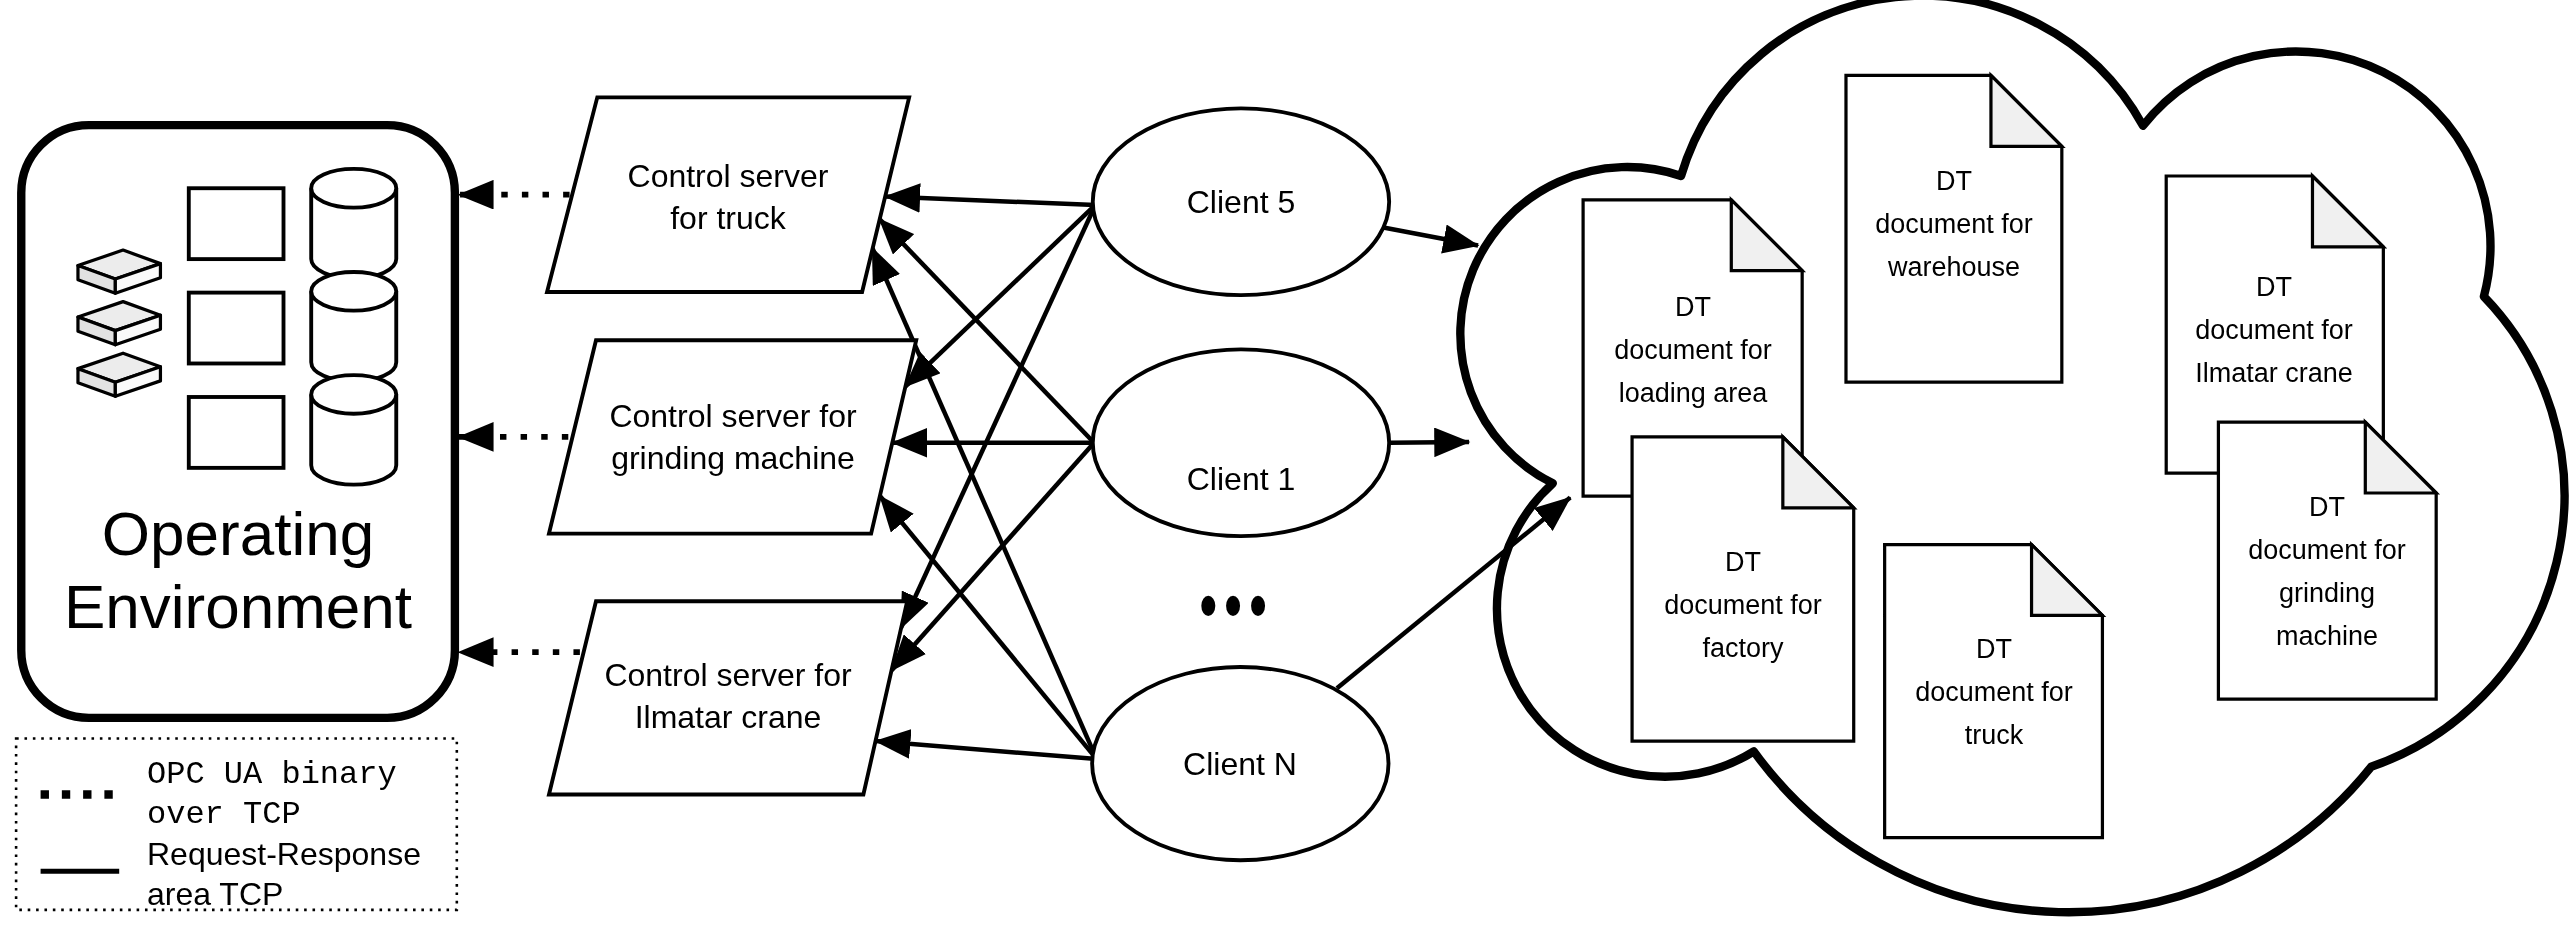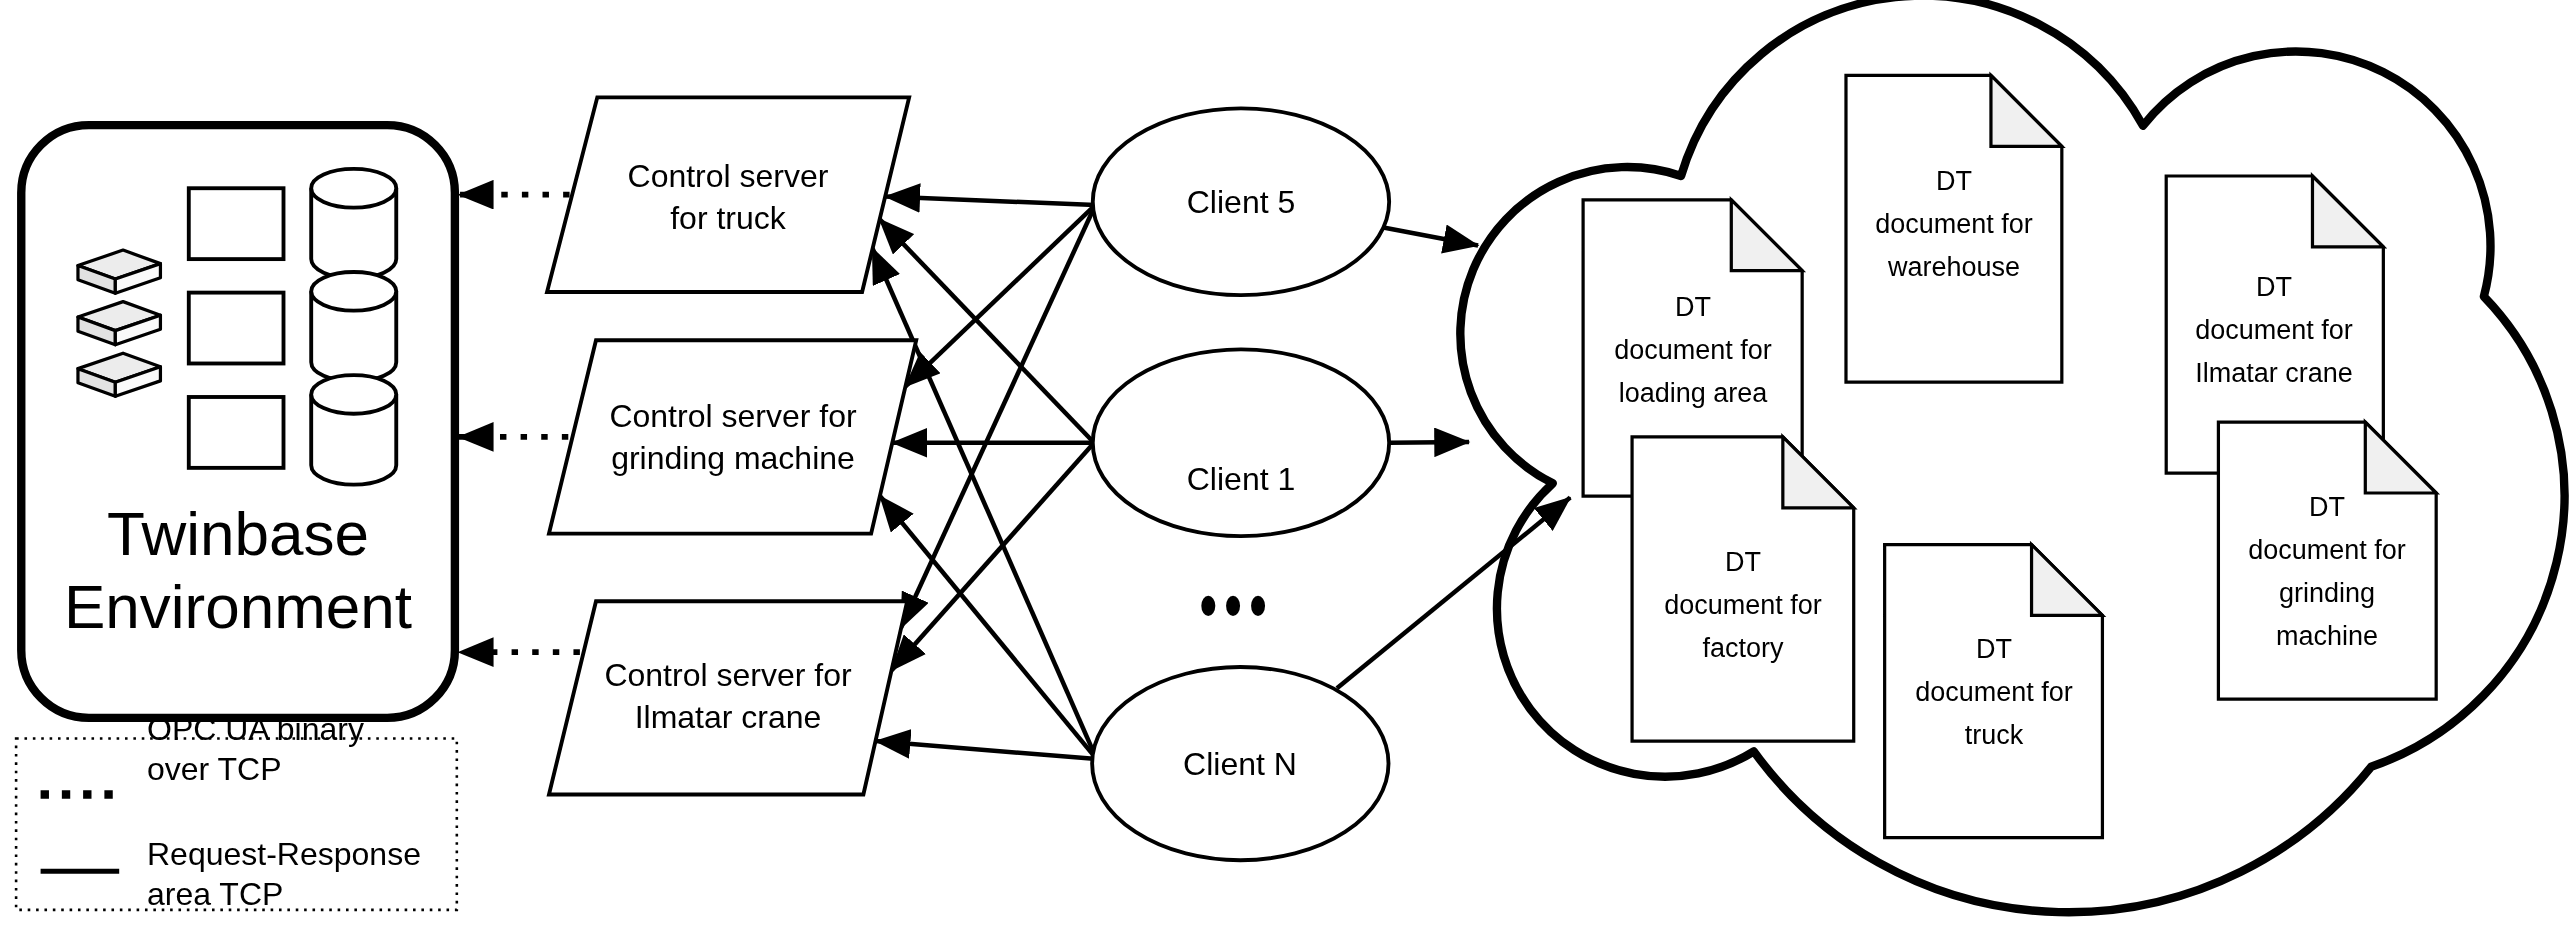--- a/index.html
+++ b/index.html
@@ -132,21 +132,21 @@
         <path d="M2925,845 L3153,845 L3263,955 L3263,1300 L2925,1300 Z" fill="#fff"></path>
         <path d="M3153,845 L3153,955 L3263,955 Z" fill="#f0f0f0"></path>
       </g>
       <g>
         <path d="M3443,655 L3671,655 L3781,765 L3781,1085 L3443,1085 Z" fill="#fff"></path>
         <path d="M3671,655 L3671,765 L3781,765 Z" fill="#f0f0f0"></path>
       </g>
     </g>
   </svg>
 
-  <div class="lbl oe-lbl" style="left:238px;top:570px;">Twinbase
+  <div class="lbl oe-lbl" style="left:238px;top:570px;">Operating
 Environment</div>
 
   <div class="lbl srv-lbl" style="left:728px;top:197px;">Control server
 for truck</div>
   <div class="lbl srv-lbl" style="left:733px;top:437px;">Control server for
 grinding machine</div>
   <div class="lbl srv-lbl" style="left:728px;top:696px;">Control server for
 Ilmatar crane</div>
 
   <div class="lbl cli-lbl" style="left:1241px;top:202px;">Client 5</div>
@@ -169,19 +169,19 @@
 document for
 factory</div>
   <div class="lbl doc-lbl" style="left:1994px;top:692px;">DT
 document for
 truck</div>
   <div class="lbl doc-lbl" style="left:2327px;top:572px;">DT
 document for
 grinding
 machine</div>
 
-  <div class="lbl leg-lbl" style="left:147px;top:749px;">OPC UA binary
+  <div class="lbl leg-lbl" style="left:147px;top:795px;font-family:Liberation Mono, monospace;">OPC UA binary
 over TCP</div>
   <div class="lbl leg-lbl" style="left:147px;top:874px;">Request-Response
 area TCP</div>
 
 </div>
 
 
 </body></html>

